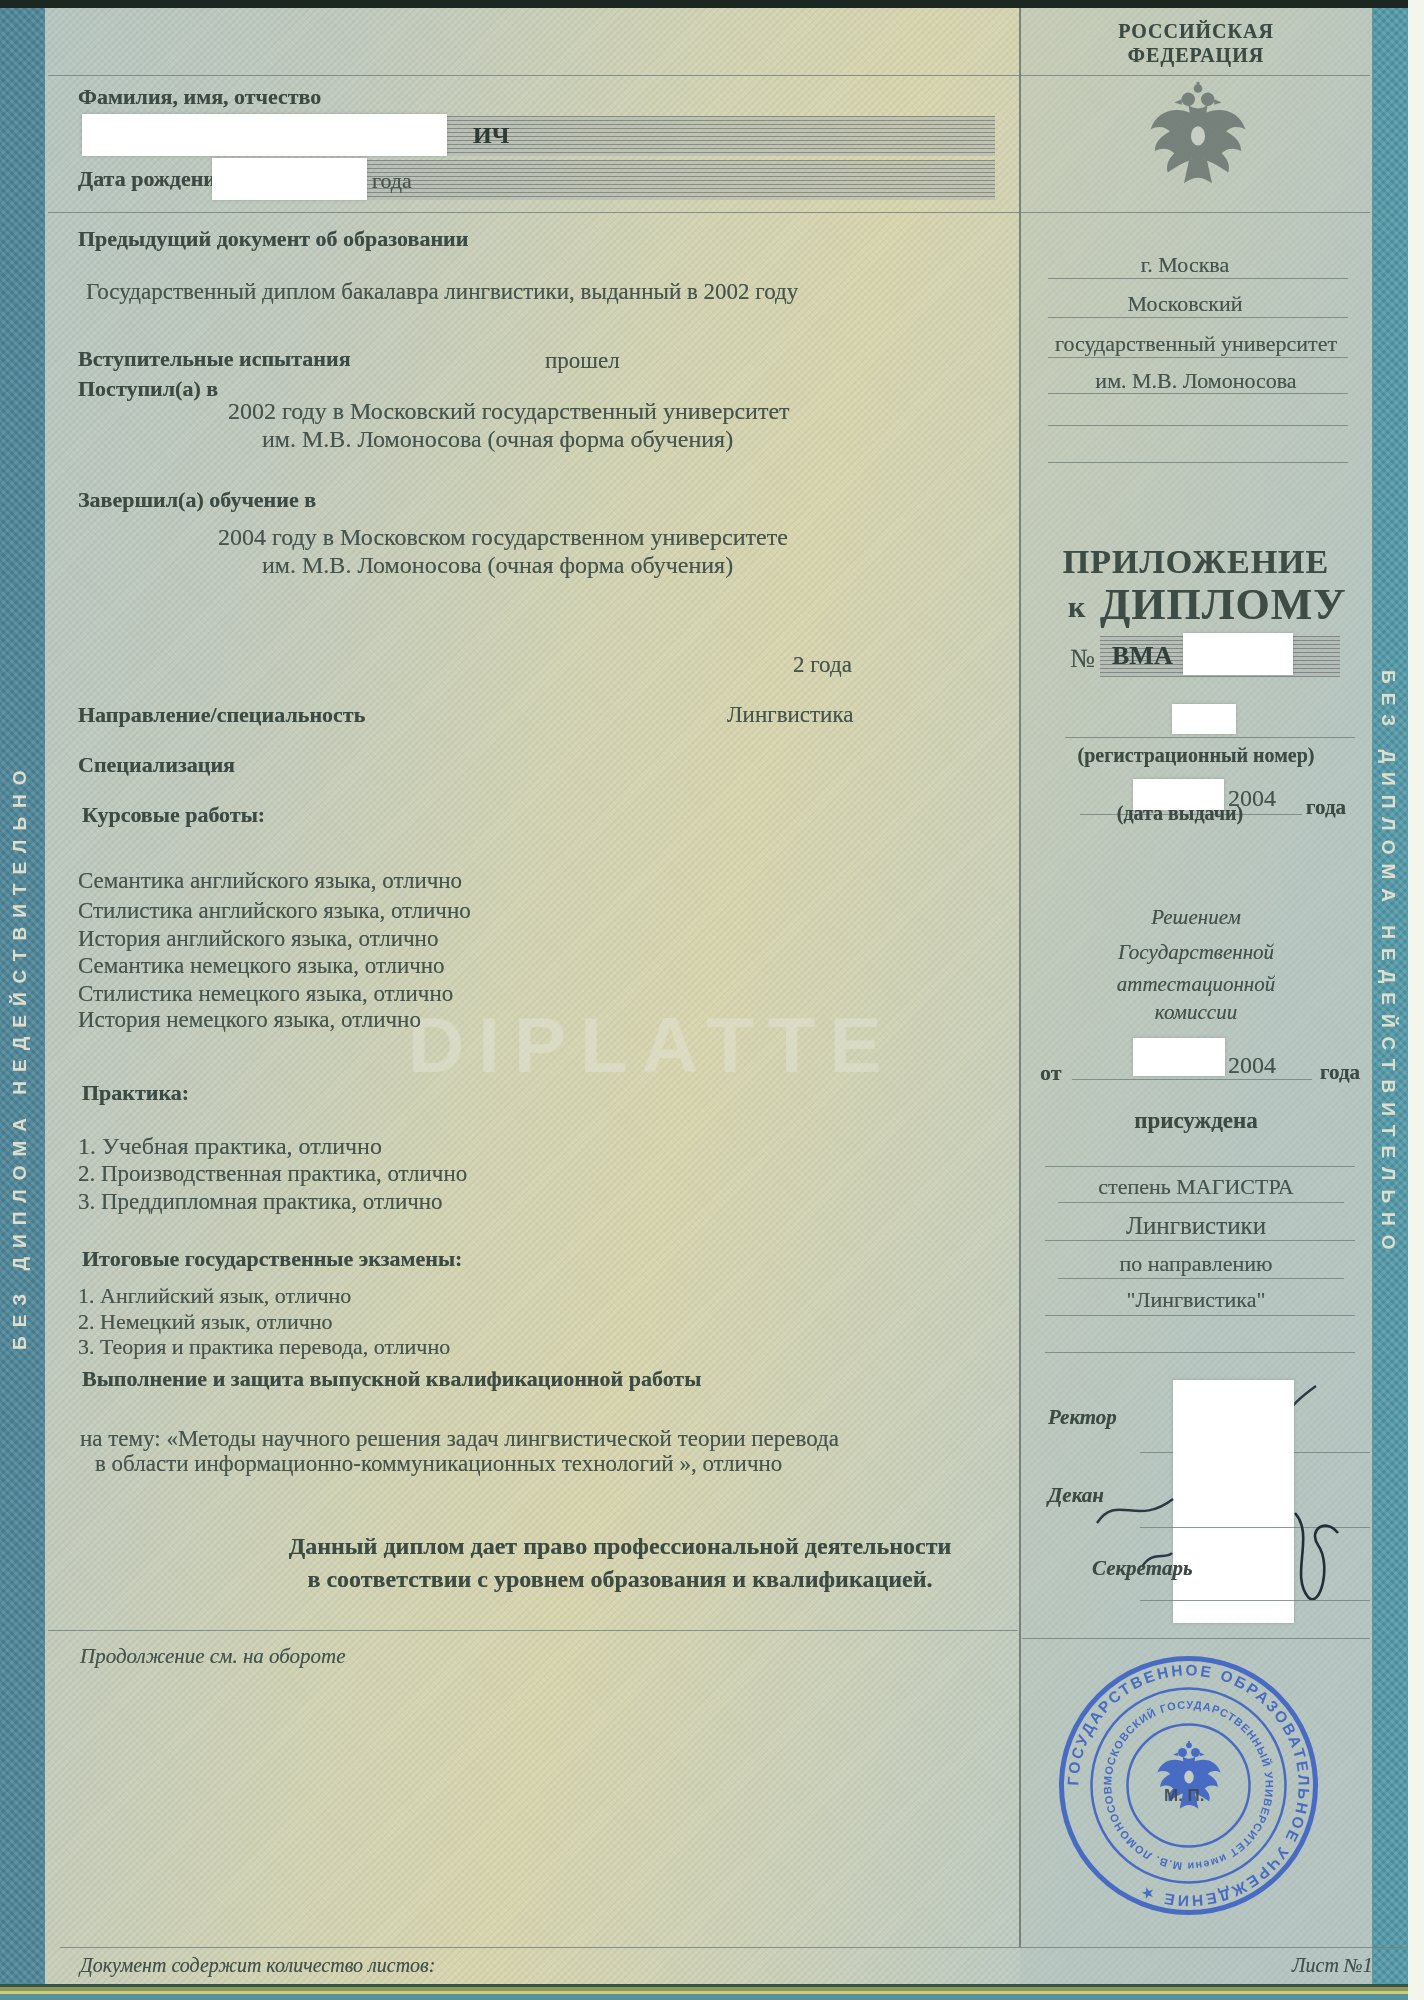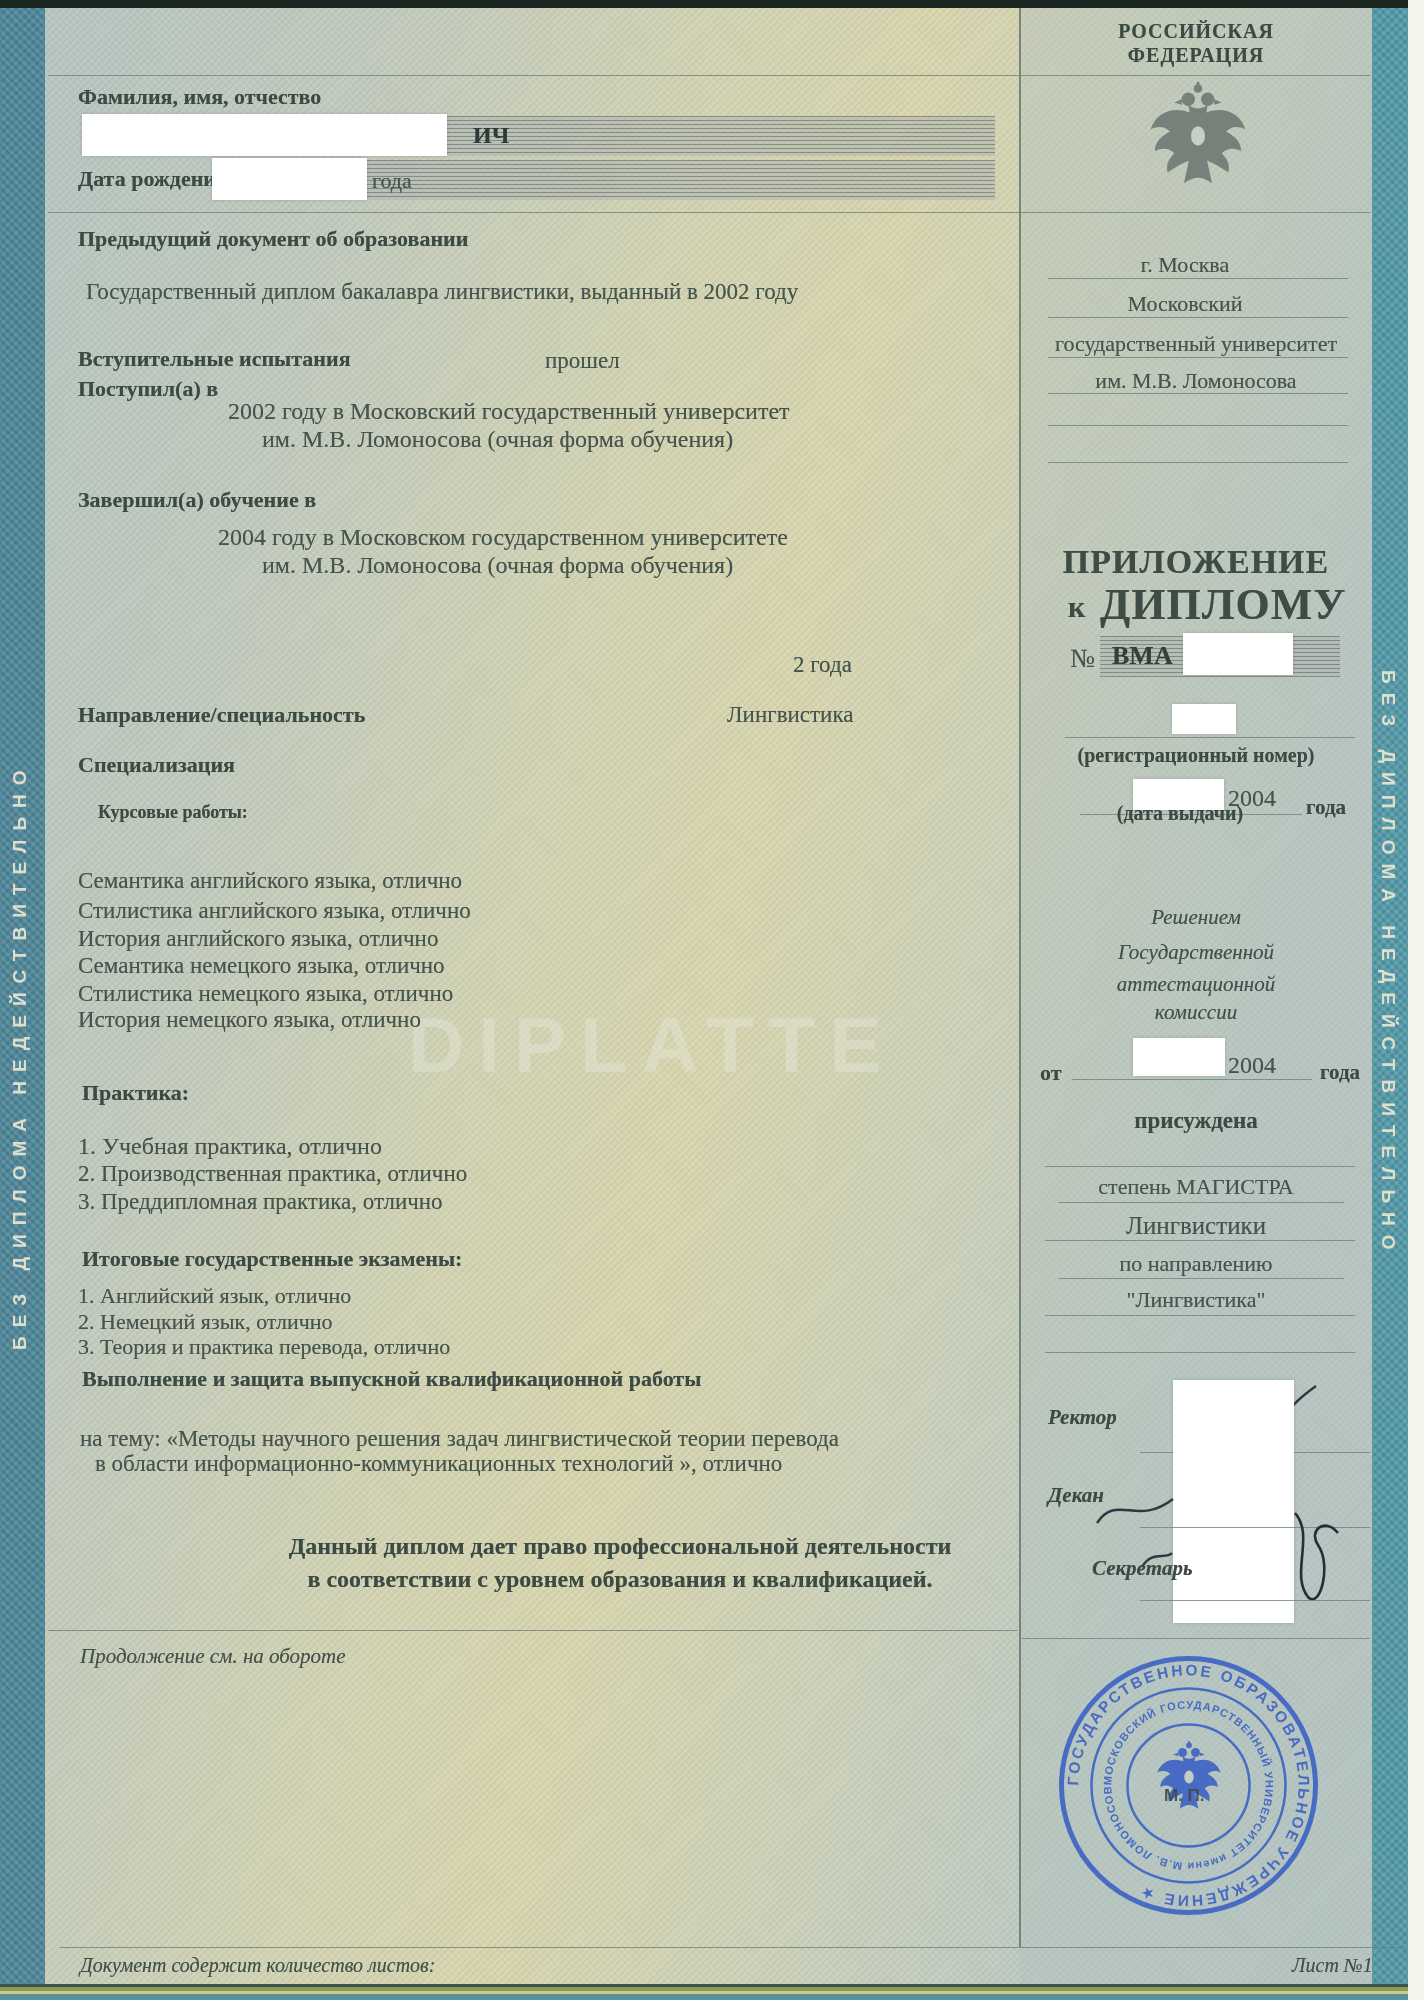--- a/index.html
+++ b/index.html
@@ -84,21 +84,21 @@
   <div class="abs t soft" style="left:218px;top:524px;font-size:24px;">2004 году в Московском государственном университете</div>
   <div class="abs t soft" style="left:262px;top:552px;font-size:24px;">им. М.В. Ломоносова (очная форма обучения)</div>
 
   <div class="abs t soft" style="left:793px;top:652px;font-size:23px;">2 года</div>
 
   <div class="abs b soft" style="left:78px;top:702px;font-size:22px;">Направление/специальность</div>
   <div class="abs t soft" style="left:727px;top:702px;font-size:23px;">Лингвистика</div>
 
   <div class="abs b soft" style="left:78px;top:752px;font-size:22px;">Специализация</div>
 
-  <div class="abs b soft" style="left:82px;top:802px;font-size:18px;margin-left:16px;">Курсовые работы:</div>
+  <div class="abs b soft" style="left:82px;top:802px;font-size:22px;">Курсовые работы:</div>
   <div class="abs t soft" style="left:78px;top:868px;font-size:23px;">Семантика английского языка, отлично</div>
   <div class="abs t soft" style="left:78px;top:898px;font-size:23px;">Стилистика английского языка, отлично</div>
   <div class="abs t soft" style="left:78px;top:926px;font-size:23px;">История английского языка, отлично</div>
   <div class="abs t soft" style="left:78px;top:953px;font-size:23px;">Семантика немецкого языка, отлично</div>
   <div class="abs t soft" style="left:78px;top:981px;font-size:23px;">Стилистика немецкого языка, отлично</div>
   <div class="abs t soft" style="left:78px;top:1007px;font-size:23px;">История немецкого языка, отлично</div>
 
   <div class="abs b soft" style="left:82px;top:1080px;font-size:22px;">Практика:</div>
   <div class="abs t soft" style="left:78px;top:1133px;font-size:24px;">1. Учебная практика, отлично</div>
   <div class="abs t soft" style="left:78px;top:1161px;font-size:23px;">2. Производственная практика, отлично</div>

